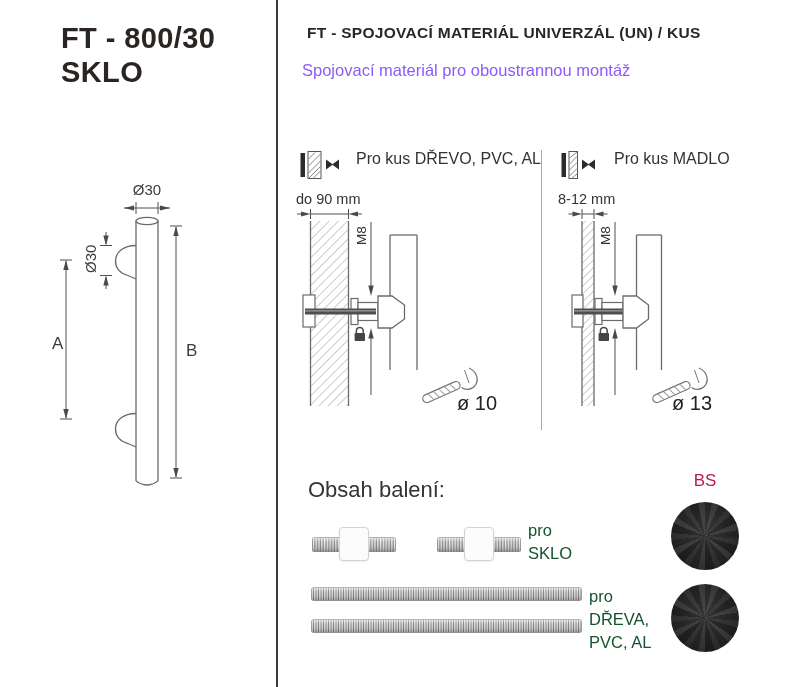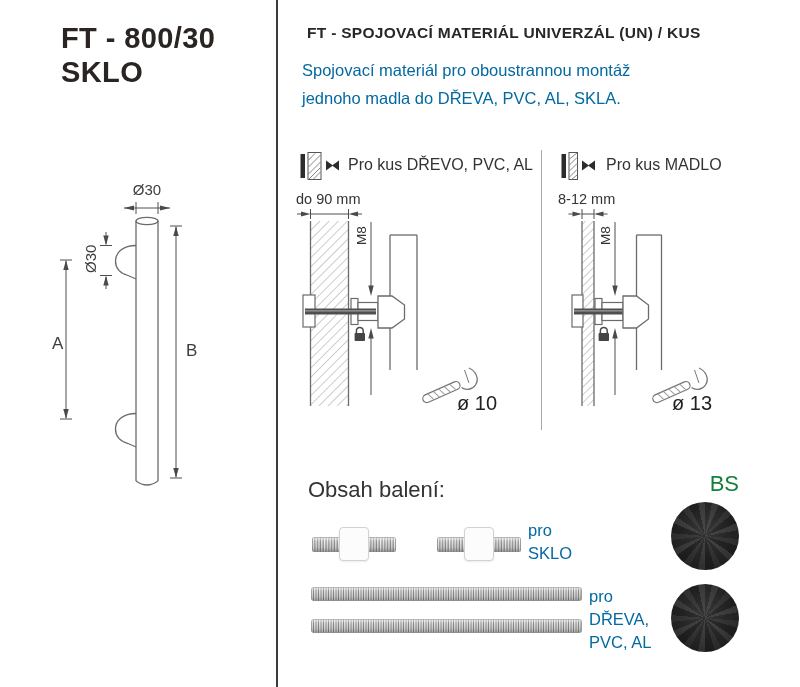--- a/index.html
+++ b/index.html
@@ -12,23 +12,23 @@
   svg text { font-family:"Liberation Sans", sans-serif; }
 
   .main-divider { left:276px; top:0; width:2px; height:687px; background:#3c3c3c; }
 
   .product-title { left:32px; top:21px; font-size:29px; font-weight:bold;
     color:#2a2522; line-height:34px; letter-spacing:.4px; white-space:nowrap;margin-left:29px; }
 
   .section-title { left:307px; top:24px; width:480px; font-size:15.5px; font-weight:bold;
     color:#272727; letter-spacing:.3px; white-space:nowrap; }
 
-  .description { left:302px; top:57px; font-size:16.5px; color:#0369a1; line-height:27.5px; }
-
-  .diag-head { display:flex; align-items:center; gap:9px; height:32px; }
+  .description { left:302px; top:57px; font-size:16.5px; color:#8b5cf6; line-height:27.5px; }
+
+  .diag-head { display:flex; gap:17px; height:32px; }
   .diag-head-1 { left:299px; top:150px; }
   .diag-head-2 { left:557px; top:150px; }
   .diag-head .lbl { font-size:16px; color:#333; white-space:nowrap; padding-bottom:2px; }
 
   .diag-divider { left:541px; top:150px; width:1px; height:280px; background:#a9a9a9; }
 
   .package-heading { left:308px; top:477px; font-size:22px; color:#333; }
 
   .stud { width:84px; height:36px; }
   .stud-1 { left:312px; top:526px; }
@@ -43,26 +43,26 @@
     border-radius:4px; box-shadow:0 1px 2px rgba(0,0,0,.08); }
 
   .rod { width:271px; height:14px; border-radius:3px;
     background-image:
       linear-gradient(180deg, rgba(255,255,255,.6) 0%, rgba(255,255,255,0) 30%, rgba(0,0,0,.10) 70%, rgba(0,0,0,.28) 100%),
       repeating-linear-gradient(90deg, #8a8a8a 0px, #f0f0f0 1.2px, #9a9a9a 2.5px);
     box-shadow: inset 0 0 0 1px rgba(150,150,150,.55); }
   .rod-1 { left:311px; top:587px; }
   .rod-2 { left:311px; top:619px; }
 
-  .pack-label { font-size:16.5px; color:#0369a1; line-height:23px; }
+  .pack-label { font-size:16.5px; color:#14532d; line-height:23px; }
   .label-sklo { left:528px; top:519px; }
   .label-drevo { left:589px; top:585px; }
 
-  .finish-label { left:671px; top:471px; width:68px; text-align:right;
-    font-size:22px; color:#15803d; }
+  .finish-label { left:671px; top:471px; width:68px; text-align:center;
+    font-size:17px; color:#be185d; }
   .swatch { width:68px; height:68px; border-radius:50%;
     background:
       radial-gradient(circle at 50% 42%, rgba(255,255,255,.08) 0%, rgba(0,0,0,0) 45%, rgba(0,0,0,.38) 100%),
       repeating-conic-gradient(from 12deg, #3a3a3a 0deg 12deg, #262626 12deg 27deg, #323232 27deg 39deg, #212121 39deg 56deg);
   }
   .swatch-1 { left:671px; top:502px; }
   .swatch-2 { left:671px; top:584px; }
 </style>
 </head>
 <body>
@@ -115,21 +115,20 @@
       <text transform="translate(66,101) rotate(-90)">Ø30</text>
       <text x="22" y="177" font-size="17">A</text>
       <text x="156" y="184" font-size="17">B</text>
     </g>
   </svg>
 
   <div class="abs section-title">FT - SPOJOVACÍ MATERIÁL UNIVERZÁL (UN) / KUS</div>
 
   <div class="abs description">
     <div>Spojovací materiál pro oboustrannou montáž</div>
-    <div>jednoho madla do DŘEVA, PVC, AL, SKLA.</div>
   </div>
 
   <div class="abs diag-divider"></div>
 
   <div class="abs diag-head diag-head-1">
     <svg width="40" height="30" viewBox="0 0 40 30">
       <rect x="1.5" y="3" width="4.5" height="24" fill="#2c2c2c"></rect>
       <rect x="9" y="1.5" width="13" height="27" fill="#fff" stroke="#555" stroke-width="1"></rect>
       <g stroke="#777" stroke-width=".9">
         <line x1="9.5" y1="9" x2="16" y2="2.5"></line>

